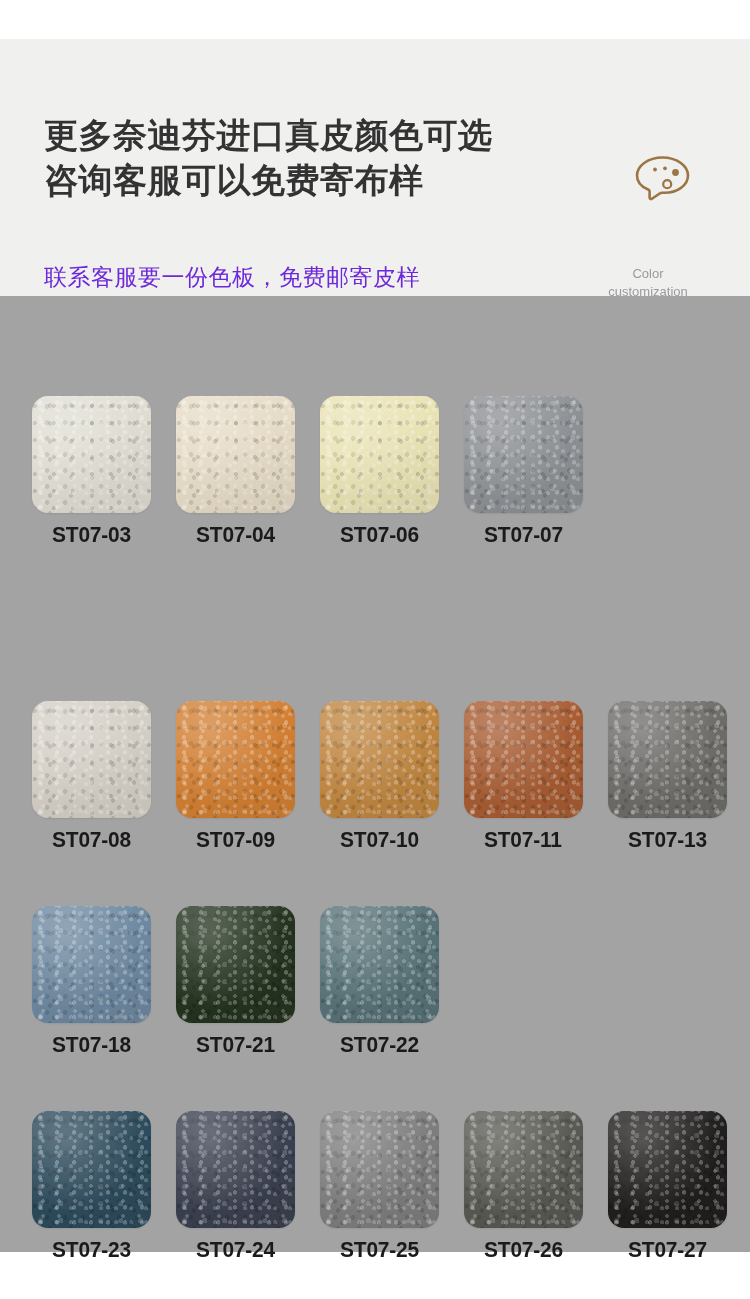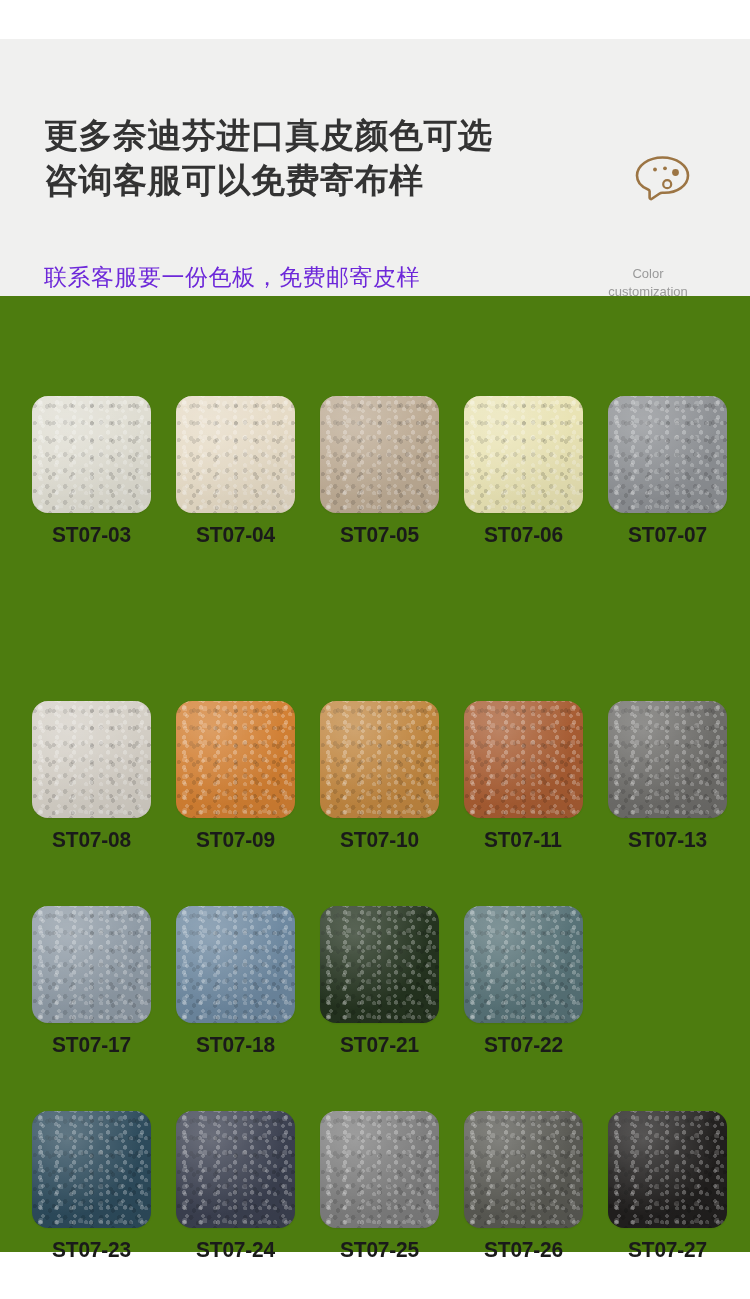--- a/index.html
+++ b/index.html
@@ -97,21 +97,21 @@
   }
   .color-custom span { display: block; }
 
   
   .swatch-area {
     position: absolute;
     left: 0;
     top: 296px;
     width: 750px;
     height: 956px;
-    background: #4d7c0f;
+    background: #a3a3a3;
   }
 
   .grid {
     position: absolute;
     left: 0;
     top: 0;
     width: 750px;
     display: flex;
     flex-direction: column;
   }
@@ -219,24 +219,20 @@
         <div class="row">
           <div class="cell">
             <div class="swatch" style="background-color: rgb(223, 221, 210);"></div>
             <div class="swatch-label">ST07-03</div>
           </div>
           <div class="cell">
             <div class="swatch" style="background-color: rgb(230, 219, 198);"></div>
             <div class="swatch-label">ST07-04</div>
           </div>
           <div class="cell">
-            <div class="swatch" style="background-color: rgb(189, 171, 148);"></div>
-            <div class="swatch-label">ST07-05</div>
-          </div>
-          <div class="cell">
             <div class="swatch" style="background-color: rgb(233, 227, 180);"></div>
             <div class="swatch-label">ST07-06</div>
           </div>
           <div class="cell">
             <div class="swatch" style="background-color: rgb(141, 144, 148);"></div>
             <div class="swatch-label">ST07-07</div>
           </div>
         </div>
         <div class="row">
           <div class="cell">
@@ -254,24 +250,20 @@
           <div class="cell">
             <div class="swatch" style="background-color: rgb(167, 92, 50);"></div>
             <div class="swatch-label">ST07-11</div>
           </div>
           <div class="cell">
             <div class="swatch" style="background-color: rgb(109, 108, 105);"></div>
             <div class="swatch-label">ST07-13</div>
           </div>
         </div>
         <div class="row">
-          <div class="cell">
-            <div class="swatch" style="background-color: rgb(142, 154, 165);"></div>
-            <div class="swatch-label">ST07-17</div>
-          </div>
           <div class="cell">
             <div class="swatch" style="background-color: rgb(109, 136, 160);"></div>
             <div class="swatch-label">ST07-18</div>
           </div>
           <div class="cell">
             <div class="swatch" style="background-color: rgb(36, 51, 31);"></div>
             <div class="swatch-label">ST07-21</div>
           </div>
           <div class="cell">
             <div class="swatch" style="background-color: rgb(87, 114, 119);"></div>

